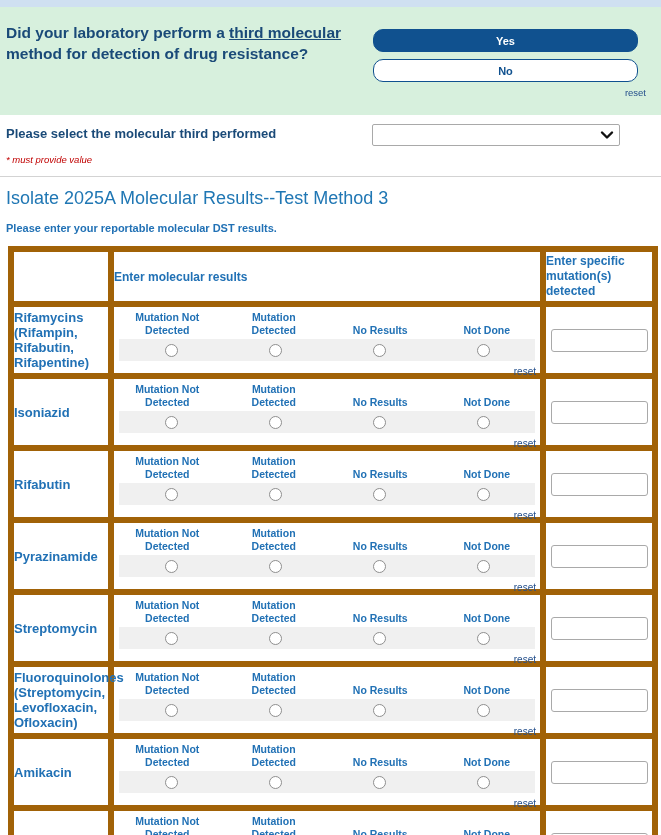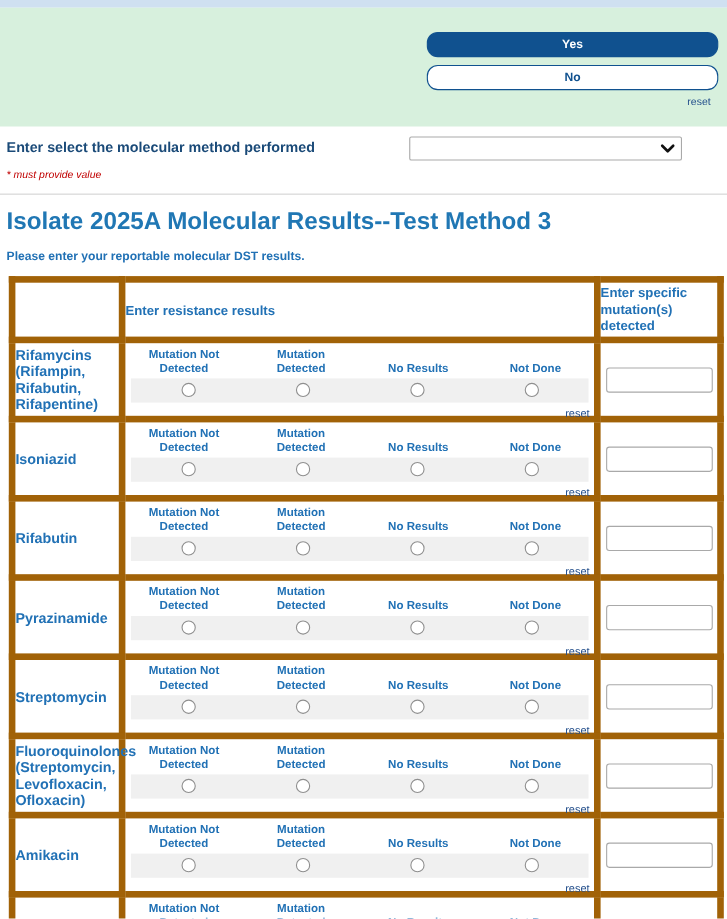--- a/index.html
+++ b/index.html
@@ -7,21 +7,21 @@
     font-family: "Liberation Sans", "DejaVu Sans", sans-serif; }
 
   .top-strip { height: 7px; background: #cfe0f1; }
 
   
   .question-card { height: 108px; background: #d7f0dd; padding: 15px 8px 6px 6px;
     display: flex; }
   .question-text { width: 364px; color: #1a4a78; font-weight: bold;
     font-size: 15.5px; line-height: 21px; }
   .question-text .ul { text-decoration: underline; }
-  .choice-col { flex: 1; display: flex; flex-direction: column; margin-top: 7px; align-items: flex-end; }
+  .choice-col { flex: 1; display: flex; flex-direction: column; margin-top: 7px; }
   .btn { width: 265px; height: 23px; border-radius: 10px; font-size: 11px;
     font-weight: bold; display: flex; align-items: center; justify-content: center;
     cursor: pointer; margin-left: 3px; }
   .btn-yes { background: #10518f; color: #ffffff; border: 1.5px solid #10518f; }
   .btn-no  { background: #ffffff; color: #10518f; border: 1.5px solid #10518f;
     margin-top: 7px; }
   .reset-small { text-align: right; font-size: 9.5px; color: #25508c;
     margin-top: 5px; padding-right: 7px; cursor: pointer; }
 
   
@@ -30,22 +30,22 @@
     font-weight: bold; font-size: 13px; }
   .required-note { position: absolute; left: 6px; top: 39px; color: #c00000;
     font-size: 9.5px; font-style: italic; }
   .select-wrap { position: absolute; left: 372px; top: 9px; width: 248px; height: 22px; }
   select.method { width: 100%; height: 100%; appearance: none; -webkit-appearance: none;
     border: 1px solid #a9a9a9; border-radius: 2px; background: #fff; padding: 0 24px 0 6px;
     font-size: 12px; }
   .chev { position: absolute; right: 6px; top: 4px; pointer-events: none; }
 
   
-  .sec-title { margin: 11px 0 0 6px; color: #2077b4; font-size: 22px;
-    font-weight: bold; letter-spacing: 0; }
+  .sec-title { margin: 11px 0 0 6px; color: #2077b4; font-size: 18px;
+    font-weight: normal; letter-spacing: 0; }
   .sec-sub { margin: 13px 16px 12px 6px; color: #2171b5; font-size: 11px; font-weight: bold; }
 
   
   table.dst { border-collapse: collapse; margin-left: 8px; table-layout: fixed;
     width: 644px; }
   table.dst td, table.dst th { border: 6px solid #a16207; vertical-align: middle;
     padding: 0; }
   col.c-drug { width: 100px; } col.c-res { width: 432px; } col.c-mut { width: 112px; }
   tr.hdr { height: 55px; }
   th.h-res { text-align: left; padding-left: 7px; color: #2171b5; font-size: 12px;
@@ -70,29 +70,32 @@
   td.inputcell { text-align: center; }
   .mutation-input { width: 97px; height: 23px; border: 1px solid #a9a9a9;
     border-radius: 3px; background: #fff; padding: 0 4px; font-size: 12px; }
 </style>
 </head>
 <body>
 
 <div class="top-strip"></div>
 
 <div class="question-card">
+  <div class="question-text">
+    <span>Did your laboratory perform a </span><span class="ul">third molecular</span><span> method for detection of drug resistance?</span>
+  </div>
   <div class="choice-col">
     <div class="btn btn-yes">Yes</div>
     <div class="btn btn-no">No</div>
     <div class="reset-small">reset</div>
   </div>
 </div>
 
 <div class="select-row">
-  <div class="select-label">Enter select the molecular method performed</div>
+  <div class="select-label">Please select the molecular third performed</div>
   <div class="required-note">* must provide value</div>
   <div class="select-wrap">
     <select class="method"><option value=""></option></select>
     <svg class="chev" width="14" height="14" viewBox="0 0 14 14">
         <polyline points="2,4.5 7,9.5 12,4.5" fill="none" stroke="#111" stroke-width="2.4" stroke-linecap="round" stroke-linejoin="round"></polyline>
       </svg>
   </div>
 </div>
 
 <div class="sec-title">Isolate 2025A Molecular Results--Test Method 3</div>
@@ -100,21 +103,21 @@
 
 <table class="dst">
   <colgroup>
       <col class="c-drug">
       <col class="c-res">
       <col class="c-mut">
     </colgroup>
   <tbody>
     <tr class="hdr">
       <th></th>
-      <th class="h-res">Enter resistance results</th>
+      <th class="h-res">Enter molecular results</th>
       <th class="h-mut">Enter specific mutation(s) detected</th>
     </tr>
   <tr class="data">
     <td class="drug">Rifamycins (Rifampin, Rifabutin, Rifapentine)</td>
     <td class="results">
       <div class="labels">
             <div class="opt-label">Mutation Not Detected</div>
             <div class="opt-label">Mutation Detected</div>
             <div class="opt-label">No Results</div>
             <div class="opt-label">Not Done</div>

